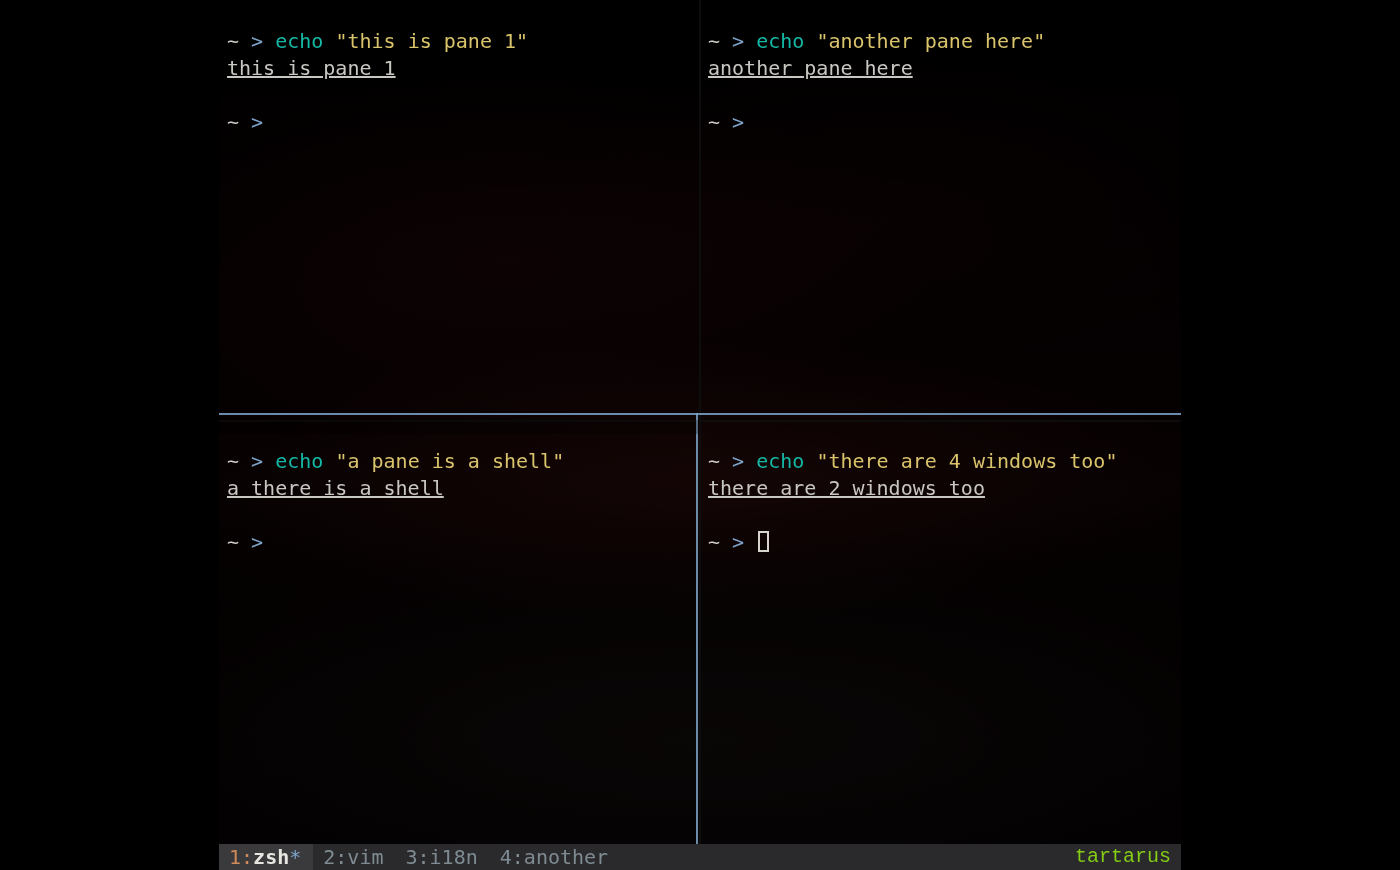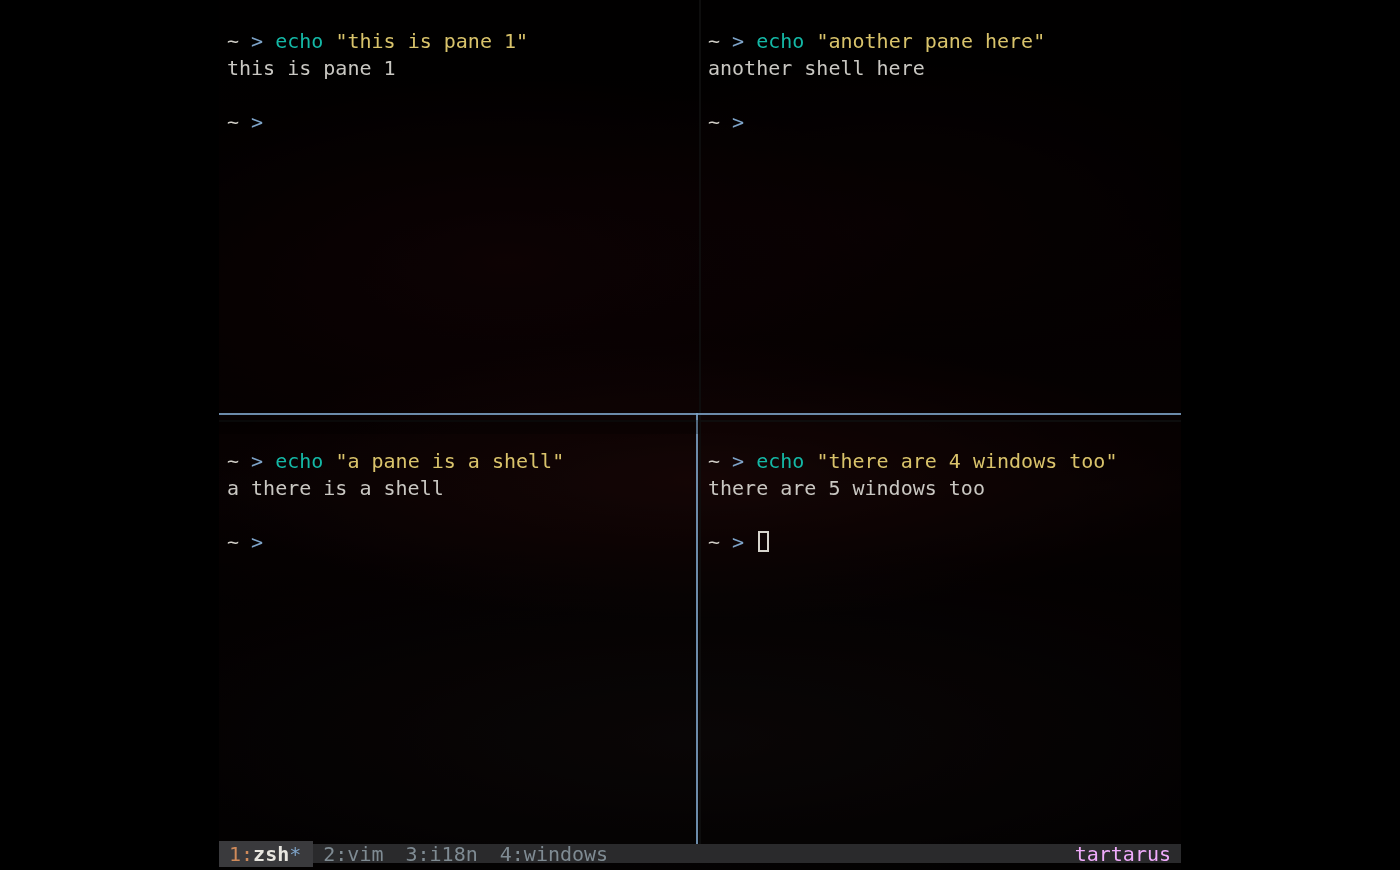--- a/index.html
+++ b/index.html
@@ -91,54 +91,54 @@
     bottom: 26px;
     left: calc(50% - 4px);
     width: 2px;
     background: #7ea3c8;
     opacity: 0.85;
   }
   .prompt-tilde { color: #d2cfc8; }
   .prompt-gt    { color: #7ea3c8; }
   .cmd          { color: #14b8a6; }
   .str          { color: #d9c36b; }
-  .out          { color: #c9c7c2; }
+  .out          { color: #c9c7c2; text-decoration: underline; }
   .cursor {
     display: inline-block;
     width: 11px;
     height: 21px;
     border: 2px solid #d7d4cd;
     box-sizing: border-box;
     vertical-align: -3px;
     margin-left: 2px;
   }
   .statusbar {
     grid-column: 1 / span 2;
     display: flex;
     align-items: center;
-    height: 19px;
+    height: 26px;
     font-size: 20px;
     line-height: 26px;
     background: #2a2a2c;
     color: #7f8b93;
     padding: 0 4px 0 0;
   }
   .win {
     padding: 0 12px 0 10px;
     white-space: pre;
   }
   .win .idx { color: #7f8b93; }
   .win.active {
     background: #3a3a3d;
   }
   .win.active .idx  { color: #d08a5a; }
   .win.active .name { color: #e8e6e0; font-weight: bold; }
   .win.active .star { color: #7ea3c8; }
   .spacer { flex: 1; }
-  .host { color: #f0abfc; padding-right: 6px; }
+  .host { color: #84cc16; padding-right: 6px; font-family: Liberation Mono, monospace; }
 </style>
 </head>
 <body>
 
 <div class="stage">
   <div class="bg"></div>
   <div class="shade"></div>
 
   <div class="vdiv"></div>
   <div class="hdiv"></div>
@@ -146,37 +146,37 @@
   <div class="active-border-left"></div>
 
   <div class="grid">
 
     <div class="pane"><span class="prompt-tilde">~</span> <span class="prompt-gt">&gt;</span> <span class="cmd">echo</span> <span class="str">"this is pane 1"</span>
 <span class="out">this is pane 1</span>
 
 <span class="prompt-tilde">~</span> <span class="prompt-gt">&gt;</span></div>
 
     <div class="pane"><span class="prompt-tilde">~</span> <span class="prompt-gt">&gt;</span> <span class="cmd">echo</span> <span class="str">"another pane here"</span>
-<span class="out">another shell here</span>
+<span class="out">another pane here</span>
 
 <span class="prompt-tilde">~</span> <span class="prompt-gt">&gt;</span></div>
 
     <div class="pane dimstrip"><span class="prompt-tilde">~</span> <span class="prompt-gt">&gt;</span> <span class="cmd">echo</span> <span class="str">"a pane is a shell"</span>
 <span class="out">a there is a shell</span>
 
 <span class="prompt-tilde">~</span> <span class="prompt-gt">&gt;</span></div>
 
     <div class="pane"><span class="prompt-tilde">~</span> <span class="prompt-gt">&gt;</span> <span class="cmd">echo</span> <span class="str">"there are 4 windows too"</span>
-<span class="out">there are 5 windows too</span>
+<span class="out">there are 2 windows too</span>
 
 <span class="prompt-tilde">~</span> <span class="prompt-gt">&gt;</span> <span class="cursor"></span></div>
 
     <div class="statusbar">
       <span class="win active"><span class="idx">1</span><span class="idx">:</span><span class="name">zsh</span><span class="star">*</span></span>
       <span class="win"><span class="idx">2</span><span class="idx">:</span><span class="name">vim</span></span>
       <span class="win"><span class="idx">3</span><span class="idx">:</span><span class="name">i18n</span></span>
-      <span class="win"><span class="idx">4</span><span class="idx">:</span><span class="name">windows</span></span>
+      <span class="win"><span class="idx">4</span><span class="idx">:</span><span class="name">another</span></span>
       <span class="spacer"></span>
       <span class="host">tartarus</span>
     </div>
 
   </div>
 </div>
 
 </body></html>

